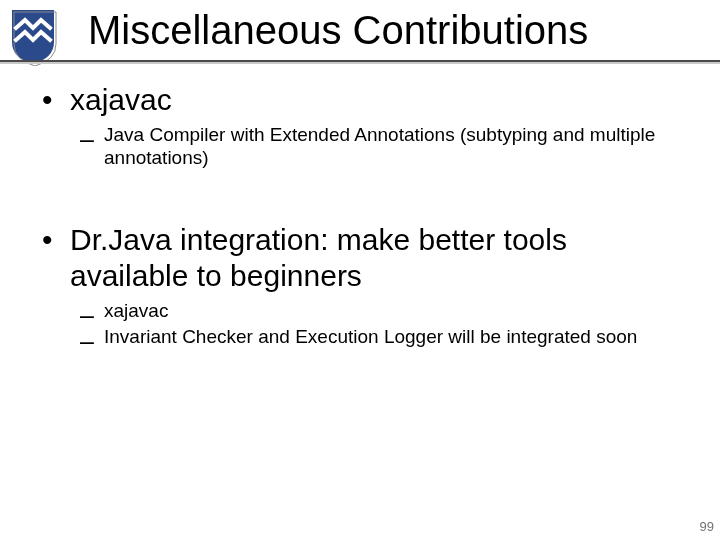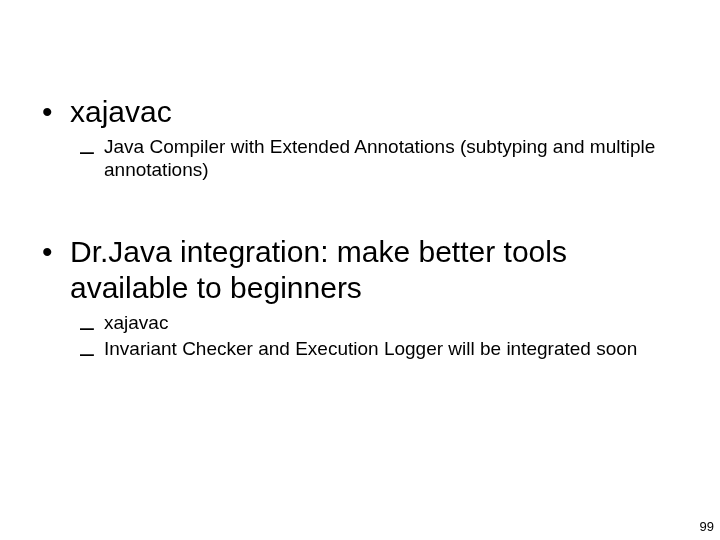--- a/index.html
+++ b/index.html
@@ -52,21 +52,21 @@
     position: absolute;
     left: 0;
     top: 62px;
     width: 720px;
     height: 2px;
     background: #c9c9c9;
   }
   .body {
     position: absolute;
     left: 42px;
-    top: 94px;
+    top: 82px;
     width: 640px;
   }
   .l1 {
     font-size: 30px;
     line-height: 1.2;
     margin-bottom: 6px;
     position: relative;
     padding-left: 28px;
   }
   .l1::before {
@@ -91,28 +91,40 @@
     font-size: 25px;
   }
   .gap {
     height: 48px;
   }
   .page-num {
     position: absolute;
     right: 6px;
     bottom: 6px;
     font-size: 13px;
-    color: #000000;
+    color: #737373;
   }
 </style>
 </head>
 <body>
 
 <div class="slide">
 
+  <div class="header">
+    <svg class="logo" viewBox="0 0 50 60">
+      <defs></defs>
+      <path d="M4 4 L46 4 L46 36 Q46 52 25 58 Q4 52 4 36 Z" fill="#2b4a8b"></path>
+      <path d="M4 4 L46 4 L46 36 Q46 52 25 58 Q4 52 4 36 Z" fill="none" stroke="#8a8a8a" stroke-width="1" transform="translate(2,2)"></path>
+      <path d="M8 22 L17 14 L25 22 L33 14 L42 22" stroke="#ffffff" stroke-width="4" fill="none" stroke-linecap="square"></path>
+      <path d="M8 34 L17 26 L25 34 L33 26 L42 34" stroke="#ffffff" stroke-width="4" fill="none" stroke-linecap="square"></path>
+    </svg>
+    <div class="title">Miscellaneous Contributions</div>
+    <div class="underline-dark"></div>
+    <div class="underline-light"></div>
+  </div>
 
   <div class="body">
     <div class="l1">xajavac</div>
     <div class="l2">Java Compiler with Extended Annotations (subtyping and multiple annotations)</div>
 
     <div class="gap"></div>
 
     <div class="l1">Dr.Java integration: make better tools available to beginners</div>
     <div class="l2">xajavac</div>
     <div class="l2">Invariant Checker and Execution Logger will be integrated soon</div>

